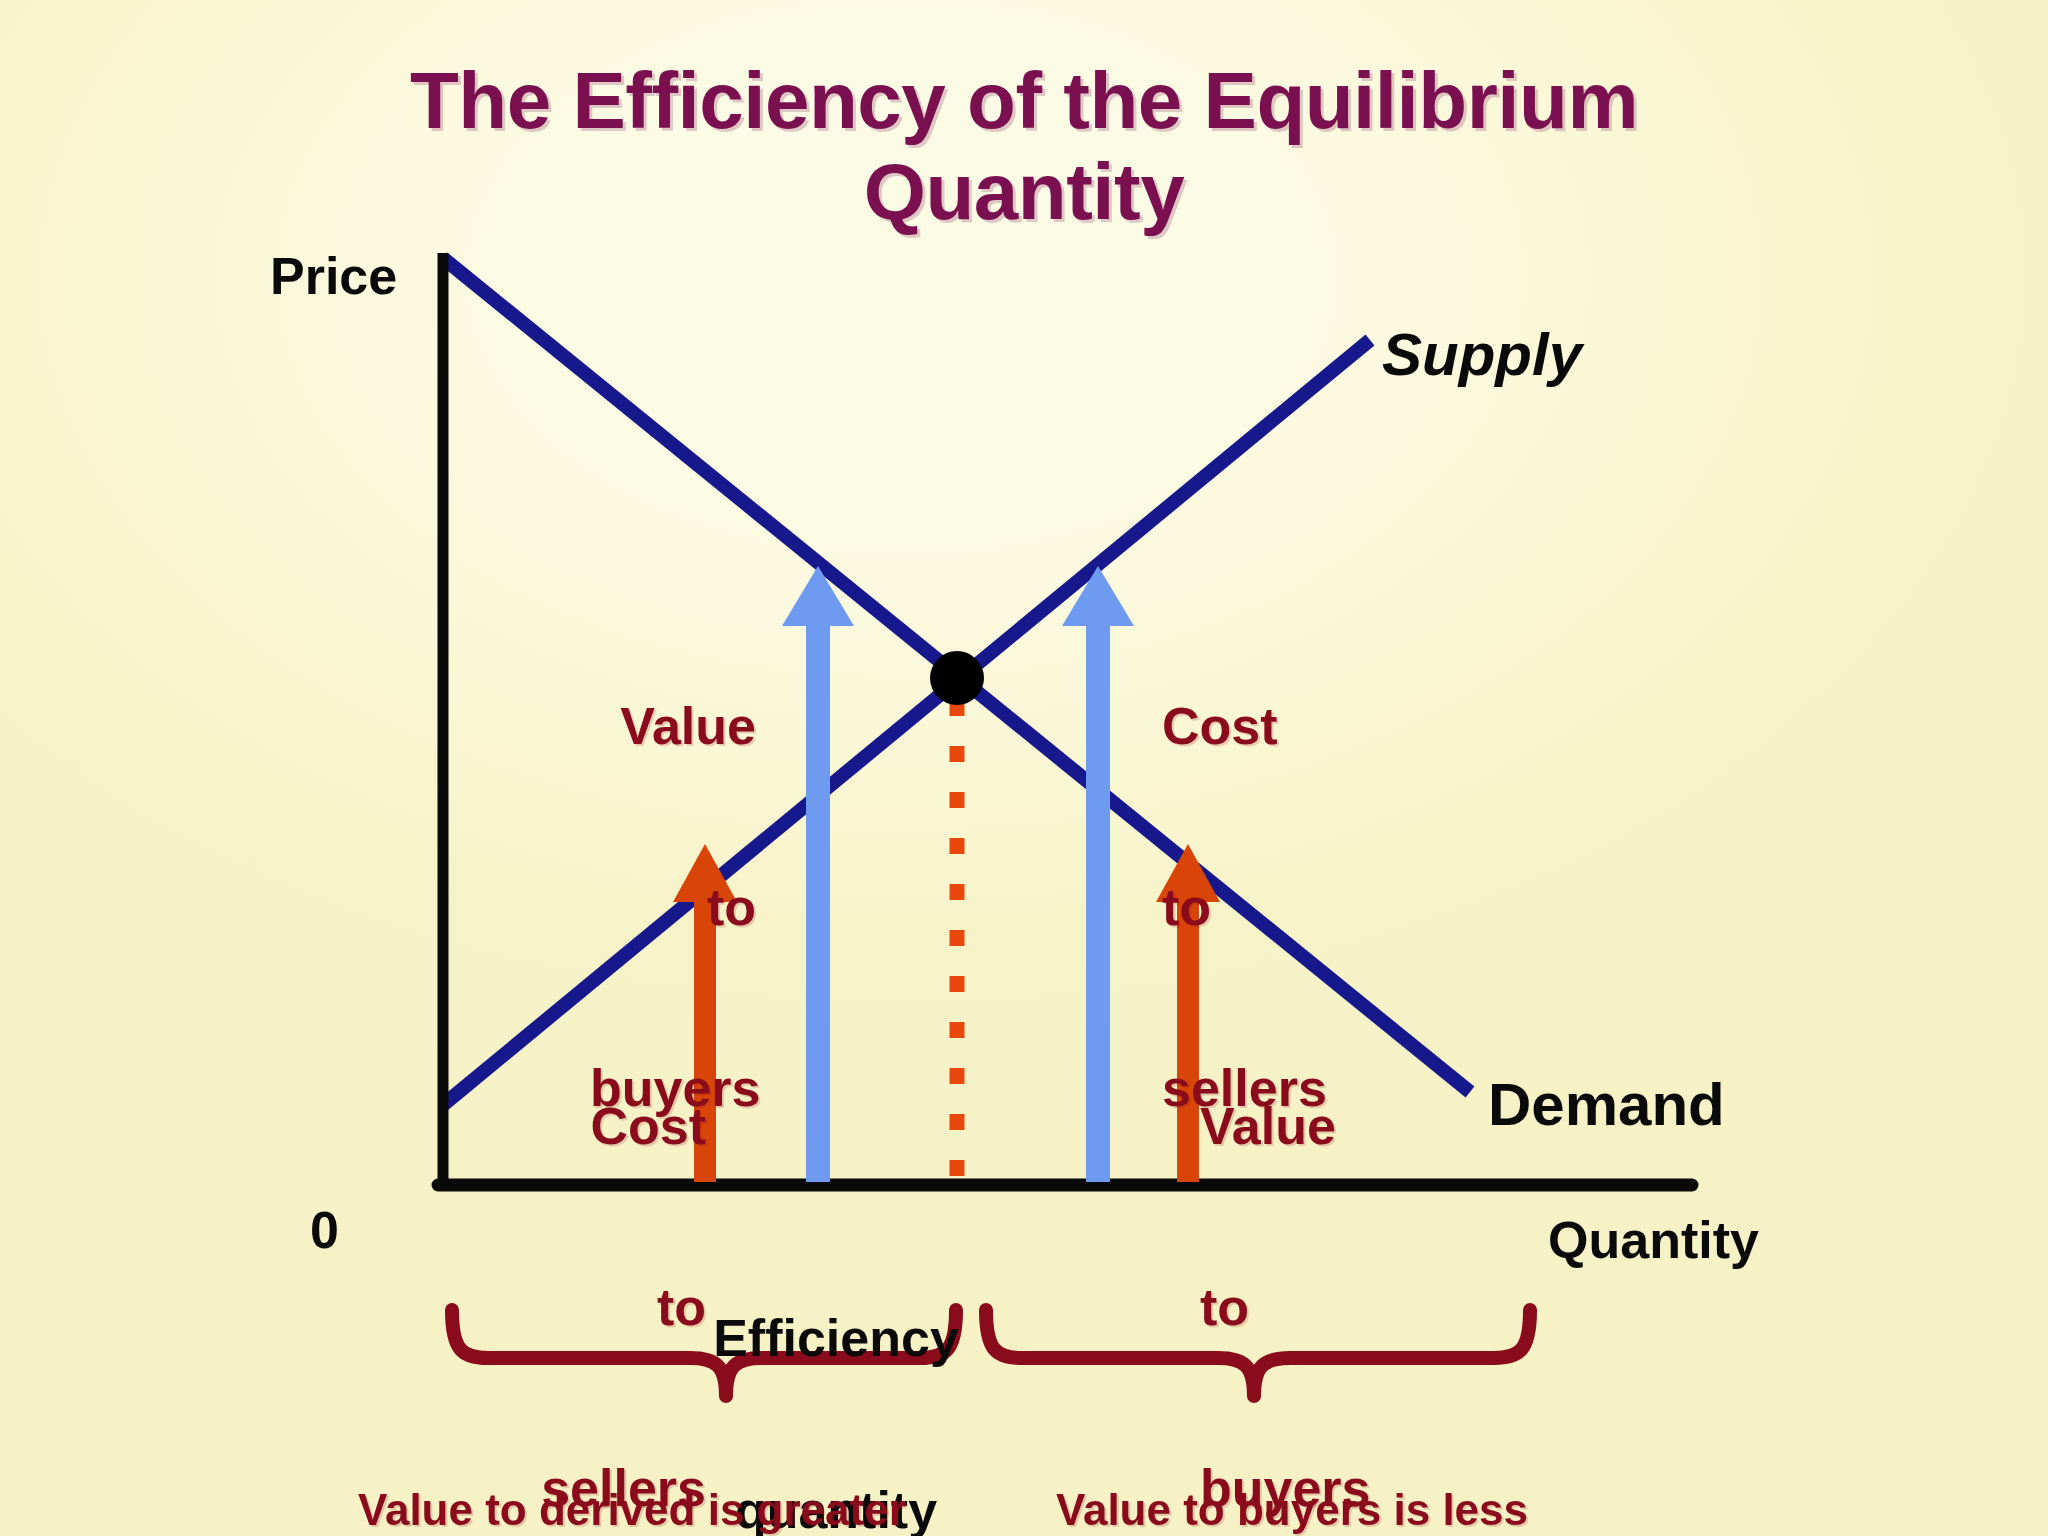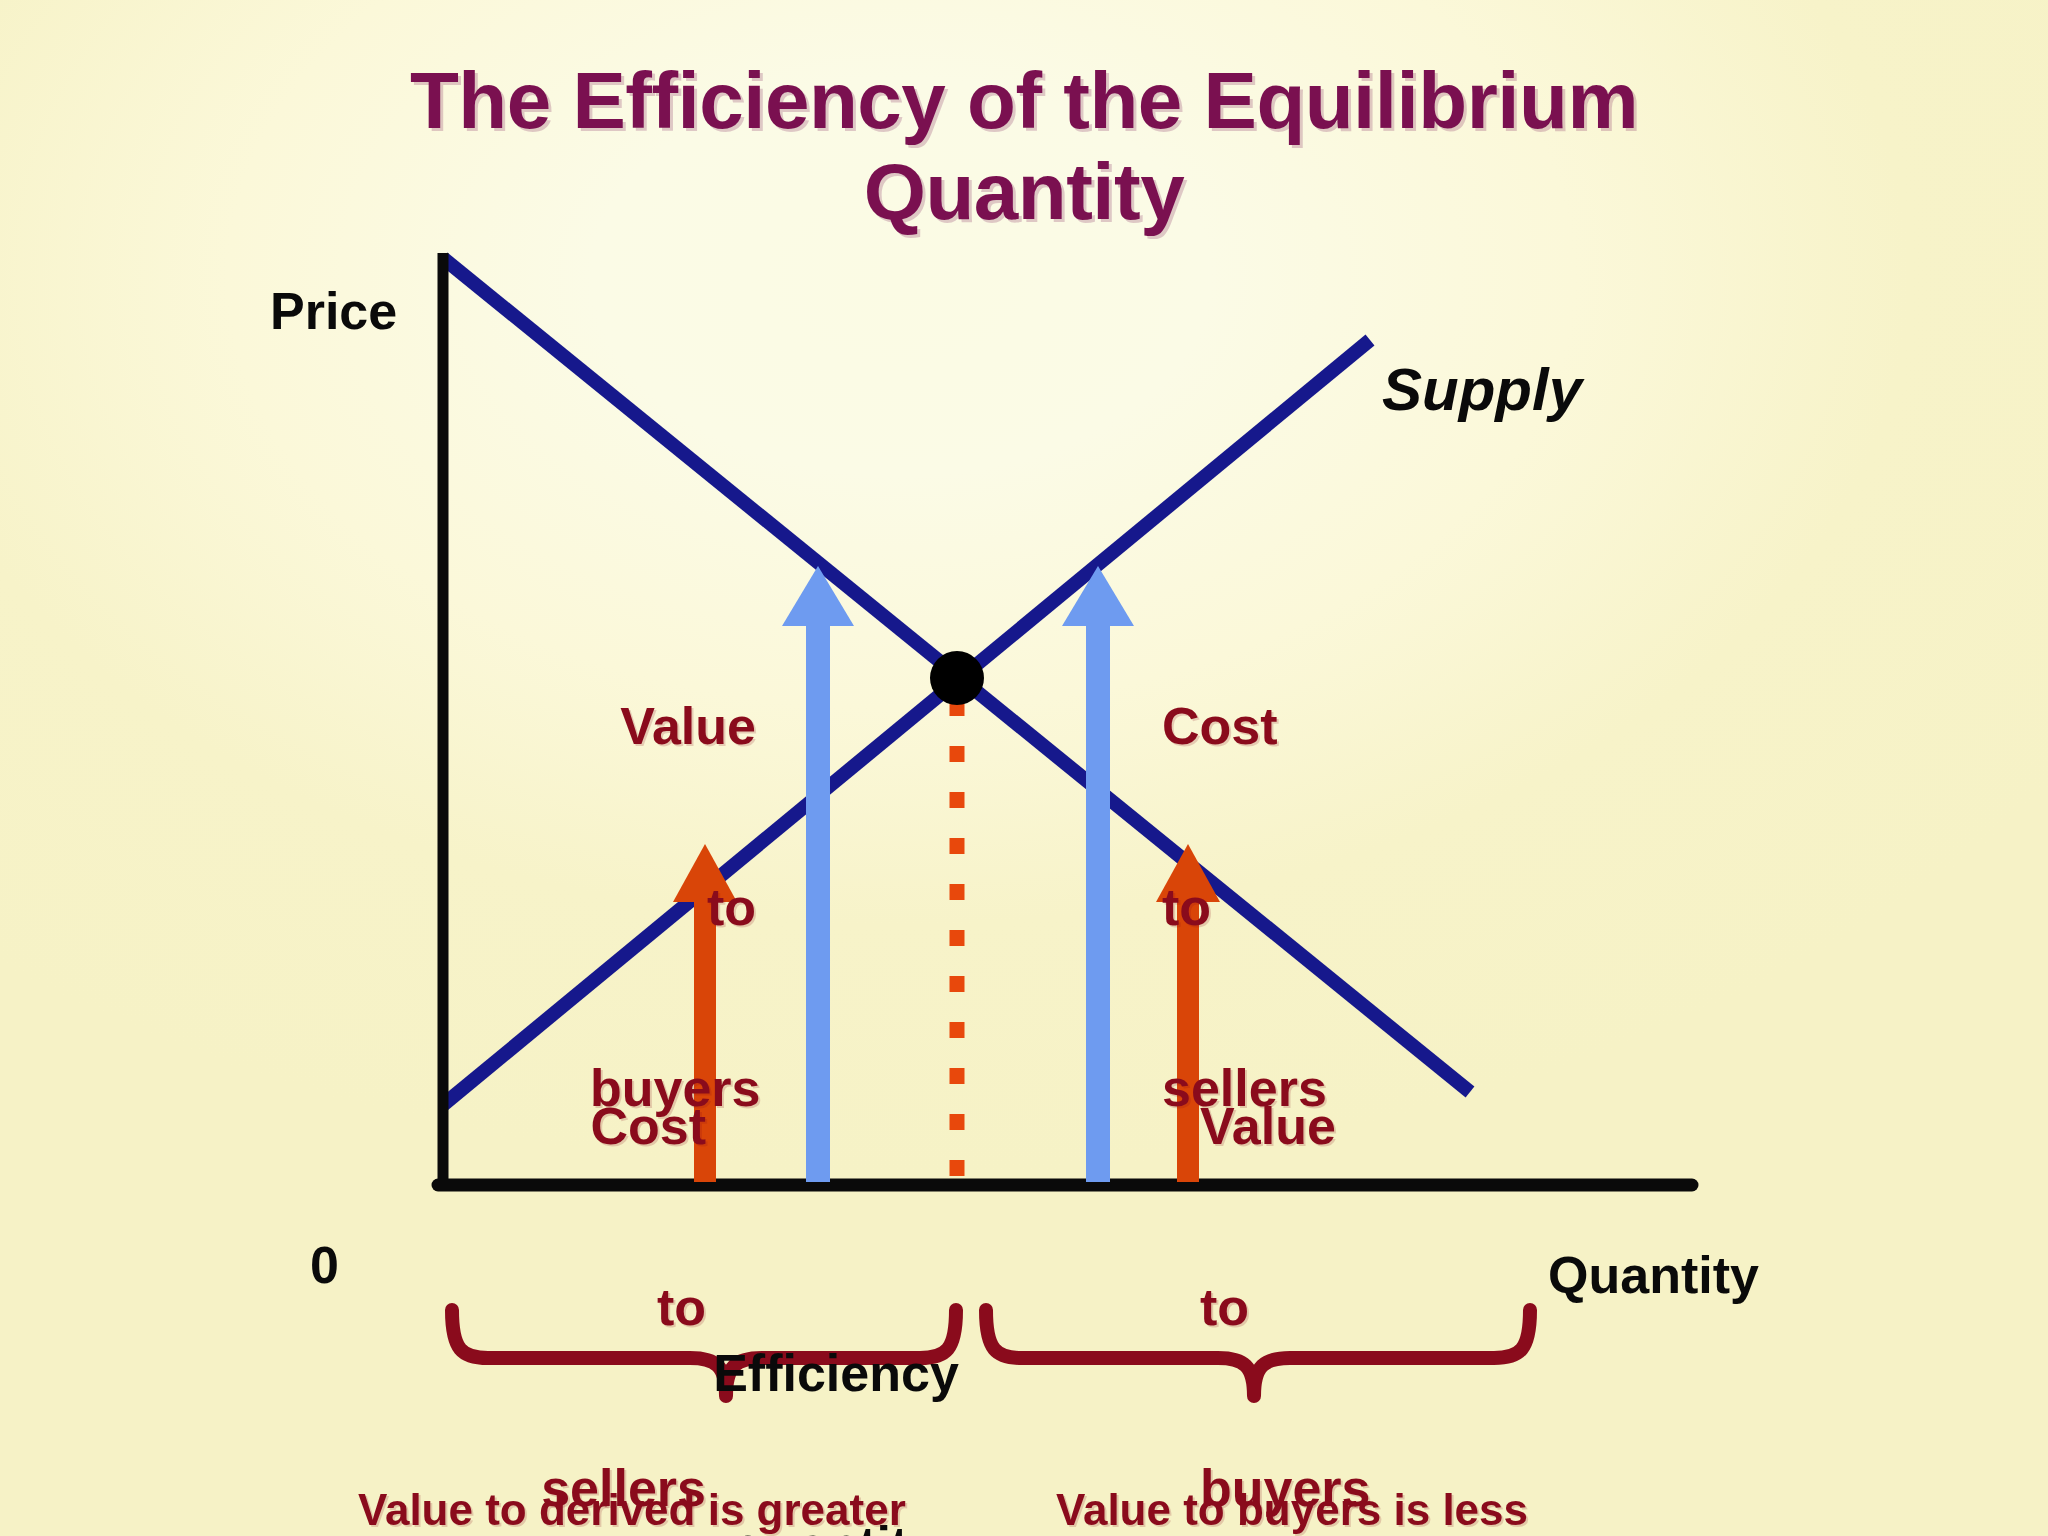--- a/index.html
+++ b/index.html
@@ -44,21 +44,20 @@
   }
   
   .lbl {
     position: absolute;
     white-space: pre;
     font-family: "Liberation Sans", sans-serif;
   }
   .black-lbl {
     color: #0a0a0a;
     font-weight: bold;
-    margin-top: 35px;
   }
   .red-lbl {
     color: #8A0B1C;
     font-weight: bold;
     line-height: 1.16;
     text-shadow: 2px 2px 0 rgba(138,11,28,0.18);
   }
   #price-label   { left: 270px; top: 246px;  font-size: 52px; }
   #supply-label  { left: 1382px; top: 320px; font-size: 60px; font-style: italic; }
   #demand-label  { left: 1488px; top: 1070px; font-size: 60px; }
@@ -155,20 +154,21 @@
 
   <div class="lbl black-lbl" id="zero-label">0</div>
 
   <div class="lbl black-lbl" id="eq-label">
     <div>Efficiency</div>
     <div>quantity</div>
   </div>
 
   <div class="lbl black-lbl" id="supply-label">Supply</div>
 
+  <div class="lbl black-lbl" id="demand-label">Demand</div>
 
   <div class="lbl red-lbl" id="value-buyers-top">
     <div>Value</div>
     <div>to</div>
     <div>buyers</div>
   </div>
 
   <div class="lbl red-lbl" id="cost-sellers-top">
     <div>Cost</div>
     <div>to</div>

